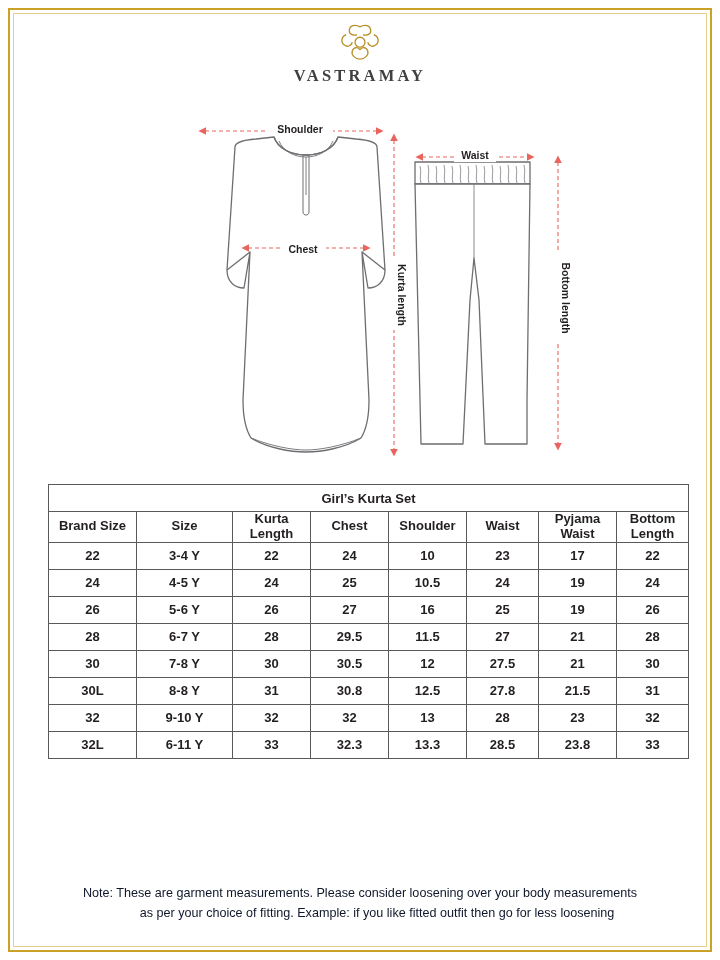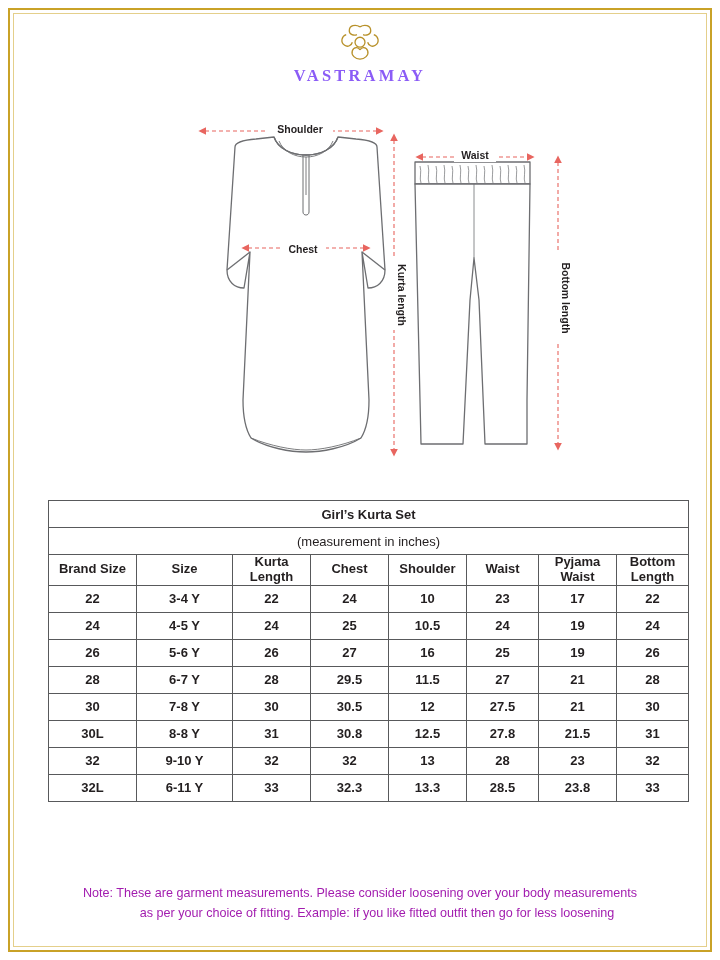--- a/index.html
+++ b/index.html
@@ -47,21 +47,21 @@
   }
   .brand-mark {
     display: block;
     margin: 0 auto 2px auto;
     width: 46px;
     height: 42px;
   }
   .brand-name {
     font-size: 16.5px;
     letter-spacing: 3.2px;
-    color: #8b5cf6;
+    color: #404040;
     font-weight: 700;
     font-family: "Liberation Serif", serif;
   }
 
   
   .illustration {
     position: absolute;
     top: 100px;
     left: 30px;
     width: 660px;
@@ -73,21 +73,20 @@
   .size-table-wrap {
     position: absolute;
     top: 484px;
     left: 48px;
     width: 624px;
   }
   table.size-table {
     border-collapse: collapse;
     width: 624px;
     table-layout: fixed;
-    margin-top: 16px;
   }
   table.size-table td, table.size-table th {
     border: 1px solid #58595b;
     text-align: center;
     vertical-align: middle;
     font-size: 13px;
     color: #231f20;
     padding: 0;
     height: 26px;
   }
@@ -124,21 +123,21 @@
 
   
   .note {
     position: absolute;
     left: 32px;
     top: 884px;
     width: 656px;
     font-size: 12.6px;
     line-height: 1.55;
     text-align: center;
-    color: #a21caf;
+    color: #0f172a;
   }
   .note .line2 { display: block; padding-left: 34px; }
 </style>
 </head>
 <body>
 
 <div class="page">
 
   <div class="border-outer"></div>
   <div class="border-inner"></div>
@@ -252,23 +251,20 @@
           <col class="col-d">
         <col class="col-e">
           <col class="col-f">
           <col class="col-g">
           <col class="col-h">
       </colgroup>
       <tbody>
         <tr class="tbl-title">
           <td colspan="8">Girl’s Kurta Set</td>
         </tr>
-        <tr class="tbl-sub">
-          <td colspan="8">(measurement in inches)</td>
-        </tr>
         <tr class="tbl-head">
           <th>Brand Size</th>
           <th>Size</th>
           <th>Kurta Length</th>
           <th>Chest</th>
           <th>Shoulder</th>
           <th>Waist</th>
           <th>Pyjama Waist</th>
           <th>Bottom Length</th>
         </tr>

